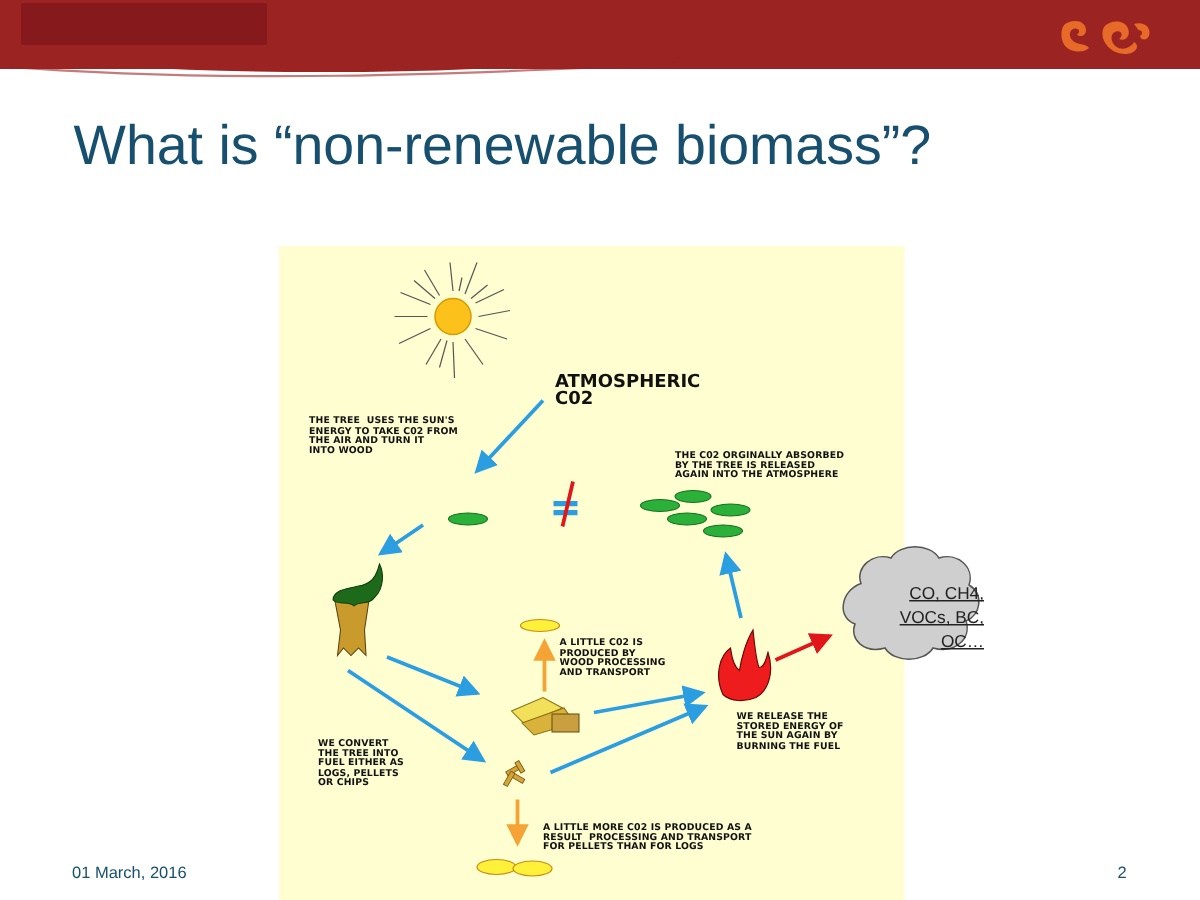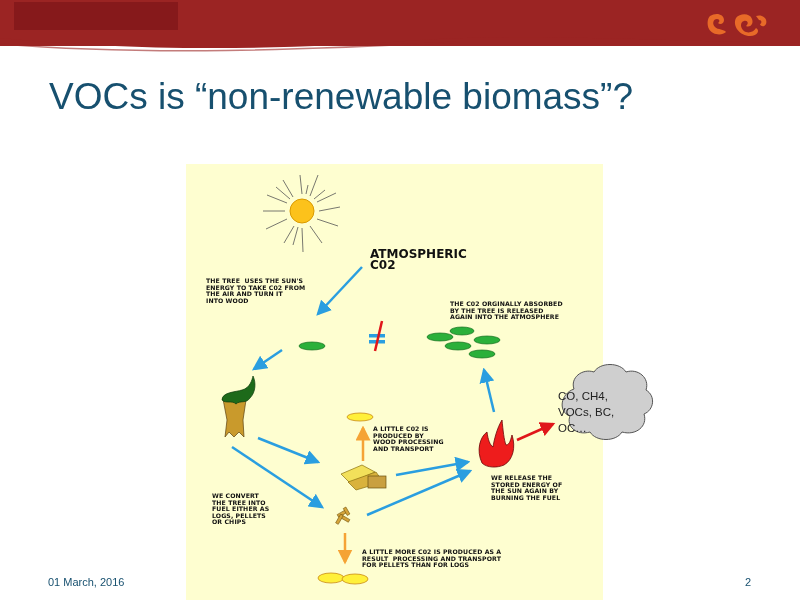--- a/index.html
+++ b/index.html
@@ -6,21 +6,21 @@
   body { width: 800px; height: 600px; position: relative; overflow: hidden; background: #ffffff; font-family: "Liberation Sans", sans-serif; }
   .header-band { position: absolute; left: 0; top: 0; width: 800px; height: 46px; background: #9b2423; }
   .header-swoosh { position: absolute; left: 0; top: 30px; width: 800px; height: 30px; }
   .header-block { position: absolute; left: 14px; top: 2px; width: 164px; height: 34px; background: #86191b; }
   .logo { position: absolute; left: 702px; top: 10px; width: 70px; height: 28px; }
   .title { position: absolute; left: 49px; top: 76px; font-size: 37px; color: #17506f; white-space: nowrap; letter-spacing: 0px; }
   .panel { position: absolute; left: 186px; top: 164px; width: 417px; height: 436px; background: #fefed0; }
   .diagram { position: absolute; left: 0; top: 0; width: 800px; height: 600px; }
   .lbl { position: absolute; font-family: "DejaVu Sans", sans-serif; font-weight: bold; font-size: 6.2px; line-height: 6.6px; color: #111; white-space: pre; letter-spacing: 0.1px; }
   .lbl-big { position: absolute; font-family: "DejaVu Sans", sans-serif; font-weight: bold; font-size: 12px; line-height: 11px; color: #111; white-space: pre; }
-  .cloud-text { position: absolute; left: 558px; top: 388px; width: 84px; text-align: left; font-family: "Liberation Sans", sans-serif; font-size: 11.5px; line-height: 16px; color: #222; white-space: pre; }
+  .cloud-text { position: absolute; left: 572px; top: 388px; width: 84px; text-align: right; font-family: "Liberation Sans", sans-serif; font-size: 11.5px; line-height: 16px; color: #222; white-space: pre; text-decoration: underline; }
   .footer-date { position: absolute; left: 48px; top: 576px; font-size: 11px; color: #17506f; font-family: Liberation Sans, sans-serif; }
   .footer-page { position: absolute; left: 745px; top: 576px; font-size: 11px; color: #17506f; font-family: "Liberation Sans", sans-serif; }
 </style>
 </head>
 <body>
 
 <div class="header-band"></div>
 <div class="header-block"></div>
 <svg class="header-swoosh" viewBox="0 0 800 30" preserveAspectRatio="none">
   <path d="M0,8 C120,20 260,22 420,10 C560,2 700,14 800,12 L800,0 L0,0 Z" fill="#9b2423"></path>
@@ -28,21 +28,21 @@
 </svg>
 <svg class="logo" viewBox="0 0 70 28">
   <g fill="#e86a28">
     <path d="M8,6 C14,2 22,4 22,10 C22,14 18,15 16,13 C18,12 18,9 15,9 C11,9 10,14 13,17 C16,20 22,19 24,22 C20,26 10,25 7,19 C5,15 5,9 8,6 Z"></path>
     <circle cx="14" cy="21" r="2"></circle>
     <path d="M34,8 C38,3 48,3 50,9 C52,14 48,18 44,16 C47,14 46,10 42,11 C38,12 38,18 42,21 C46,24 52,22 54,18 C58,20 56,26 48,26 C38,26 30,16 34,8 Z"></path>
     <path d="M54,6 C60,4 66,8 64,14 C62,18 58,16 58,14 C60,13 60,10 57,10 Z"></path>
   </g>
 </svg>
 
-<div class="title">VOCs is “non-renewable biomass”?</div>
+<div class="title">What is “non-renewable biomass”?</div>
 
 <div class="panel"></div>
 
 <svg class="diagram" viewBox="0 0 800 600">
   <defs>
     <marker id="ab" markerWidth="6" markerHeight="6" refX="5" refY="3" orient="auto">
         <path d="M0,0 L6,3 L0,6 Z" fill="#2a9ee0"></path>
       </marker>
     <marker id="ao" markerWidth="6" markerHeight="6" refX="5" refY="3" orient="auto">
         <path d="M0,0 L6,3 L0,6 Z" fill="#f5a335"></path>

